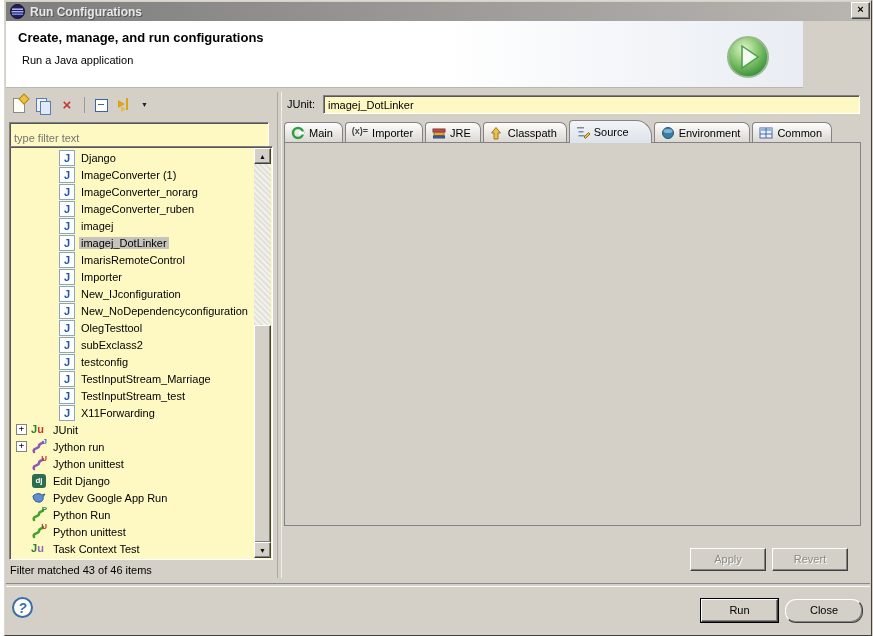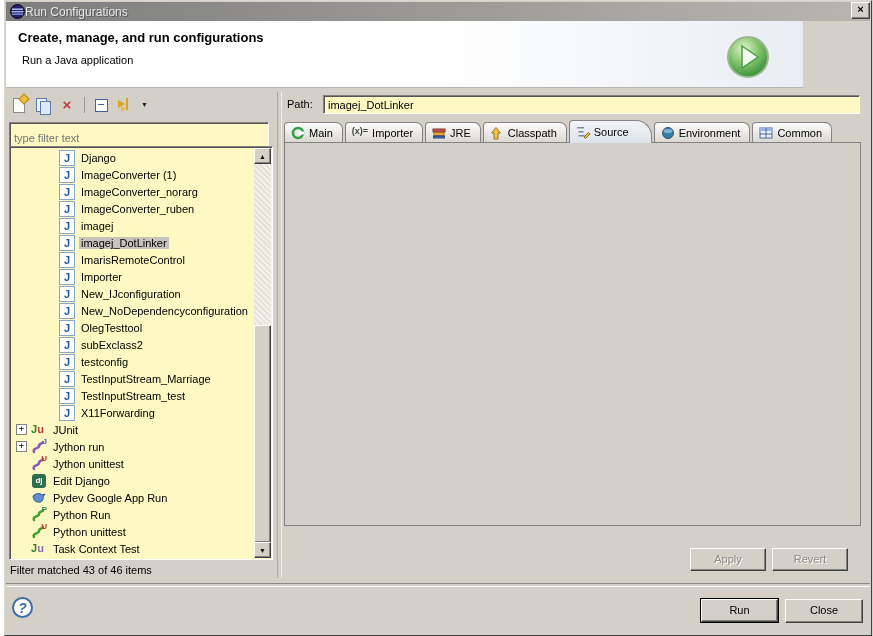--- a/index.html
+++ b/index.html
@@ -2,21 +2,21 @@
 <html><head>
 <meta charset="utf-8">
 <style>
   html,body{margin:0;padding:0;background:#e8e8e8;}
   #root{position:relative;width:873px;height:636px;font-family:"Liberation Sans","DejaVu Sans",sans-serif;font-size:11px;color:#000;overflow:hidden;background:#d4d0c8;}
   .abs{position:absolute;}
   
   #bg-sliver{left:0;top:0;width:4px;height:636px;background:#fff;border-right:1px solid #4a4a4a;}
   #dialog-frame{left:4px;top:0;width:868px;height:636px;background:#d4d0c8;border-left:1px solid #dcd8d0;border-top:1px solid #dcd8d0;border-right:1px solid #404040;border-bottom:1px solid #404040;box-sizing:border-box;}
   #titlebar{left:6px;top:2px;width:864px;height:19px;background:linear-gradient(to right,#7d7d7d,#b9b6b1);display:flex;align-items:center;padding-left:4px;box-sizing:border-box;}
-  #titlebar .title{color:#e8e8e8;font-weight:normal;font-size:12px;text-shadow:1px 1px 0 #555;}
+  #titlebar .title{color:#e8e8e8;font-weight:bold;font-size:12px;margin-left:5px;text-shadow:1px 1px 0 #555;}
   #close-btn{position:absolute;right:3px;top:2px;width:17px;height:15px;background:#d4d0c8;border:1px solid #404040;border-top-color:#fff;border-left-color:#fff;box-shadow:inset -1px -1px 0 #808080;font-size:11px;font-weight:bold;text-align:center;line-height:13px;cursor:default;}
   
   #header{left:6px;top:21px;width:797px;height:67px;background:linear-gradient(to right,#ffffff 55%,#e9edf3);border-bottom:1px solid #b9b6b1;box-sizing:border-box;}
   #header .h-title{position:absolute;left:12px;top:9px;font-size:13px;font-weight:bold;}
   #header .h-sub{position:absolute;left:16px;top:33px;font-size:11px;}
   #run-sphere{position:absolute;right:32px;top:13px;width:46px;height:46px;}
   
   #toolbar{left:10px;top:93px;height:24px;display:flex;align-items:center;gap:6px;}
   .tb-icon{width:18px;height:18px;position:relative;display:inline-block;}
   .tb-sep{width:1px;height:16px;background:#9a9a9a;margin:0 2px;}
@@ -67,21 +67,21 @@
   .btn.disabled{color:#8c8a84;text-shadow:1px 1px 0 #fff;}
   #dup-check-row{left:292px;top:503px;display:flex;align-items:center;gap:6px;}
   .checkbox{width:13px;height:13px;}
   #apply-btn{left:690px;top:548px;width:76px;height:23px;}
   #revert-btn{left:772px;top:548px;width:76px;height:23px;}
   
   #footer-sep{left:6px;top:583px;width:864px;height:2px;border-top:1px solid #8a8a8a;border-bottom:1px solid #fbfbfb;}
   #help-btn{left:12px;top:597px;width:21px;height:21px;border:2px solid #3a6ea5;border-radius:50%;color:#3a6ea5;font-weight:bold;font-size:14px;text-align:center;line-height:18px;background:#fdfdfd;box-sizing:border-box;font-style:italic;}
   #run-btn-wrap{left:700px;top:598px;width:79px;height:25px;border:1px solid #000;box-sizing:border-box;}
   #run-btn{width:100%;height:100%;}
-  #close-btn2{left:785px;top:599px;width:78px;height:24px;}
+  #close-btn2{left:785px;top:599px;width:78px;height:24px;border-radius:11px;}
 </style>
 </head>
 <body>
 
 <div id="root">
   <div id="bg-sliver" class="abs"></div>
   <div id="dialog-frame" class="abs"></div>
 
   <div id="titlebar" class="abs">
     <span style="width:15px;height:15px;display:inline-block;">
@@ -313,21 +313,21 @@
       </div>
     <div class="sb" style="right:1px;top:17px;width:17px;bottom:17px;"></div>
     <div class="sb-btn" style="right:1px;top:1px;">▲</div>
     <div class="sb-thumb" style="right:1px;top:178px;height:218px;"></div>
     <div class="sb-btn" style="right:1px;bottom:1px;">▼</div>
   </div>
   <div id="left-status" class="abs">Filter matched 43 of 46 items</div>
 
   <div class="abs" style="left:277px;top:92px;width:3px;height:486px;border-left:1px solid #aca8a0;border-right:1px solid #f2efe9;"></div>
 
-  <div id="name-label" class="abs">Path:</div>
+  <div id="name-label" class="abs">JUnit:</div>
   <input id="name-input" class="abs sunken" value="imagej_DotLinker" style="">
 
   <div id="tabbar" class="abs">
       <div class="tab">
         <span class="ti">
           <svg width="14" height="14" viewBox="0 0 14 14">
             <circle cx="7" cy="7" r="5" fill="none" stroke="#2f9e44" stroke-width="2.5"></circle>
             <rect x="8" y="5.5" width="5" height="3" fill="#fff"></rect>
           </svg>
         </span>

